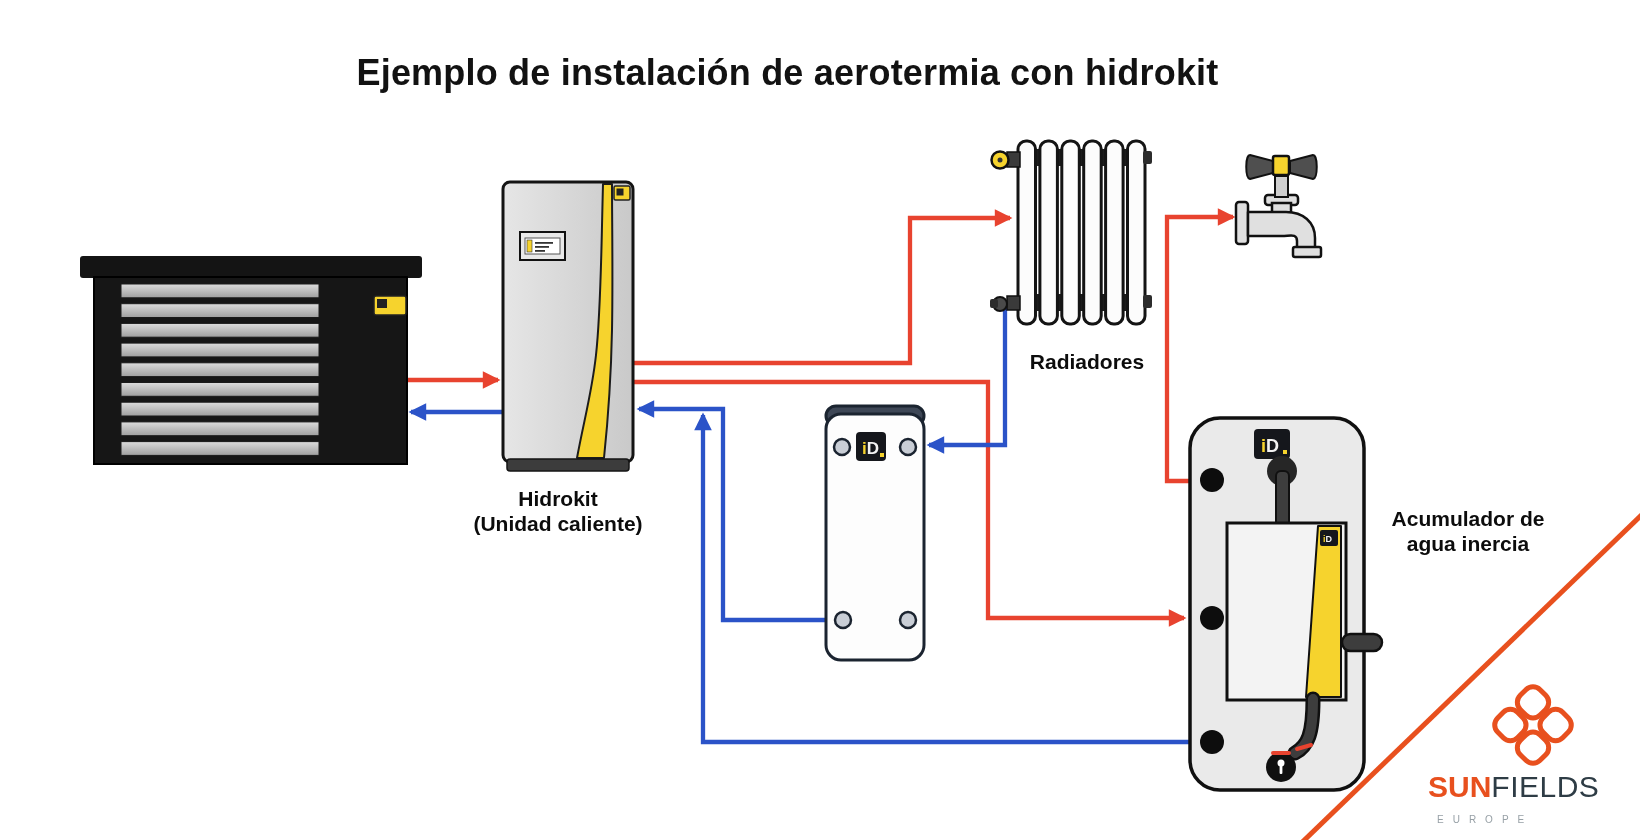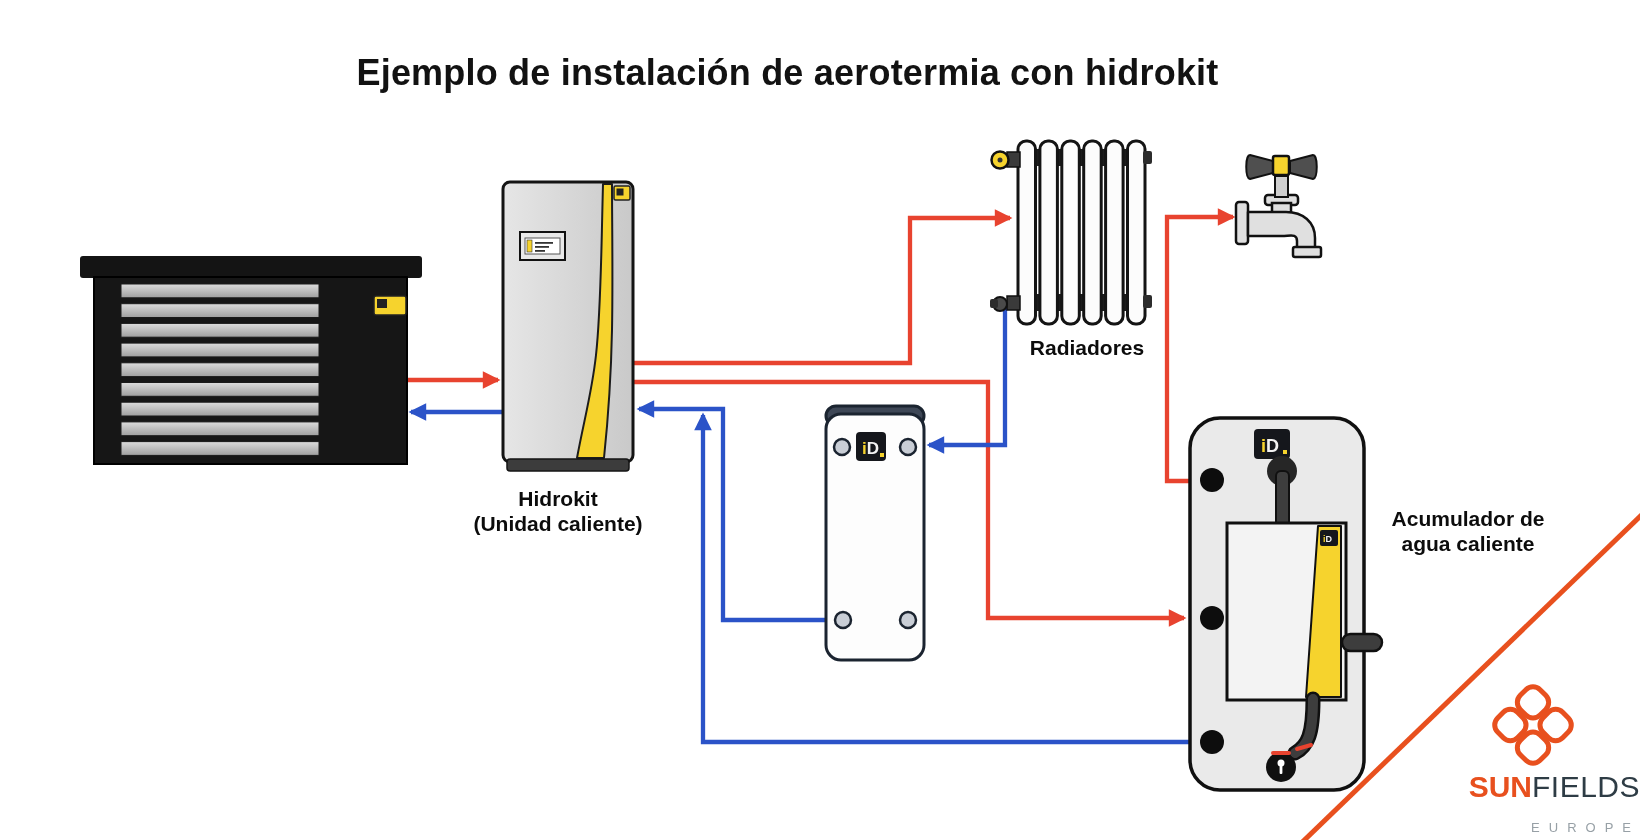--- a/index.html
+++ b/index.html
@@ -3,26 +3,26 @@
 <meta charset="utf-8">
 <style>
   html,body{margin:0;padding:0;background:#fff;}
   body{width:1640px;height:840px;position:relative;overflow:hidden;
        font-family:"Liberation Sans", sans-serif;}
   .stage{position:absolute;left:0;top:0;width:1640px;height:840px;}
   .title{position:absolute;top:52px;left:0;width:1575px;text-align:center;
          font-size:36px;font-weight:800;color:#121212;letter-spacing:.2px;}
   .lbl{position:absolute;text-align:center;font-size:21px;font-weight:700;
        color:var(--label-color,#0c0c0c);line-height:1.18;}
-  .brand-text{position:absolute;left:1428px;top:770px;width:212px;text-align:right;
+  .brand-text{position:absolute;left:1428px;top:770px;width:212px;text-align:left;
               font-size:30px;line-height:1.1;white-space:nowrap;}
   .brand-text .sun{color:var(--brand-orange);font-weight:800;}
   .brand-text .fields{color:var(--brand-dark);font-weight:400;letter-spacing:.5px;}
-  .brand-text .europe{font-size:13px;letter-spacing:9px;padding-left:9px;
-                      color:var(--brand-gray);font-weight:400;margin-top:18px;}
+  .brand-text .europe{font-size:10px;letter-spacing:9px;padding-left:9px;
+                      color:var(--brand-gray);font-weight:400;margin-top:11px;}
   svg{display:block;}
 </style>
 </head>
 <body>
 
 <div class="stage">
 
 <svg class="stage" width="1640" height="840" viewBox="0 0 1640 840">
   <defs>
     <linearGradient id="louvGrad" x1="0" y1="0" x2="0" y2="1">
@@ -190,26 +190,26 @@
 </svg>
 
 <div class="title">Ejemplo de instalación de aerotermia con hidrokit</div>
 
 
 <div class="lbl" style="left:458px;top:487px;width:200px">
   <div>Hidrokit</div>
   <div>(Unidad caliente)</div>
 </div>
 
-<div class="lbl" style="left:987px;top:336px;width:200px">Radiadores</div>
+<div class="lbl" style="left:987px;top:350px;width:200px">Radiadores</div>
 
 
 <div class="lbl" style="left:1368px;top:507px;width:200px">
   <div>Acumulador de</div>
-  <div>agua caliente</div>
+  <div>agua inercia</div>
 </div>
 
 <div class="brand-text">
   <span class="sun">SUN</span><span class="fields">FIELDS</span>
   <div class="europe">EUROPE</div>
 </div>
 
 </div>
 
 </body></html>

